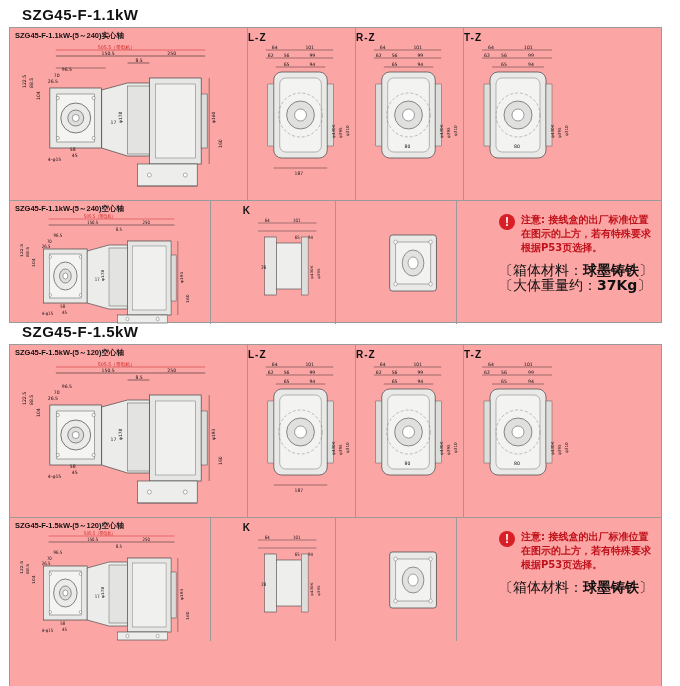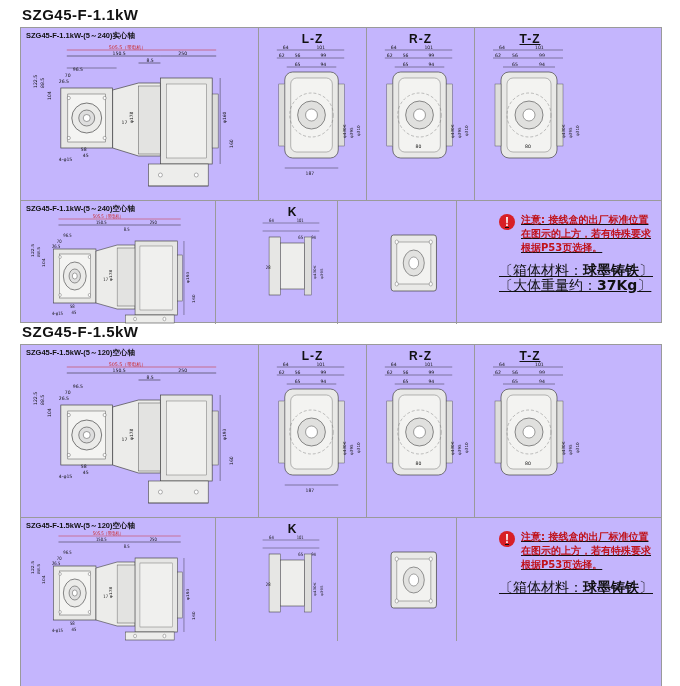--- a/index.html
+++ b/index.html
@@ -12,46 +12,46 @@
   .page{position:relative;width:680px;height:686px;}
 
   
   .sec-title{
     font-size:15px;font-weight:bold;letter-spacing:.5px;
     padding-left:22px;
   }
 
   
   .panel{
-    margin:4px 18px 0 20px;
+    margin:4px 18px 0 9px;
     border:1px solid #9a9a9a;
-    background:#c4b5fd;
+    background:#fca5a5;
     box-sizing:border-box;
   }
   .panel-row{
     position:relative;
     border-bottom:1px solid #9a9a9a;
     display:flex;
   }
   .panel-row:last-child{border-bottom:none;gap:32px;}
 
   .cell{
     position:relative;
     border-right:1px solid #9a9a9a;
     box-sizing:border-box;
   }
-  .cell:last-child{border-right:none;text-decoration:underline;}
+  .cell:last-child{border-right:none;}
 
   .cell-label{
     position:absolute;left:5px;top:3px;
     font-size:7.5px;font-weight:bold;color:#111;
     white-space:nowrap;
   }
   .view-label{
-    text-align:center;font-size:12px;font-weight:bold;
+    font-size:10px;font-weight:bold;
     padding-top:4px;letter-spacing:1px;
   }
 
   
   .dwg{position:absolute;inset:0;}
   .dwg svg{display:block;width:100%;height:100%;}
 
   
   .note{
     position:relative;

